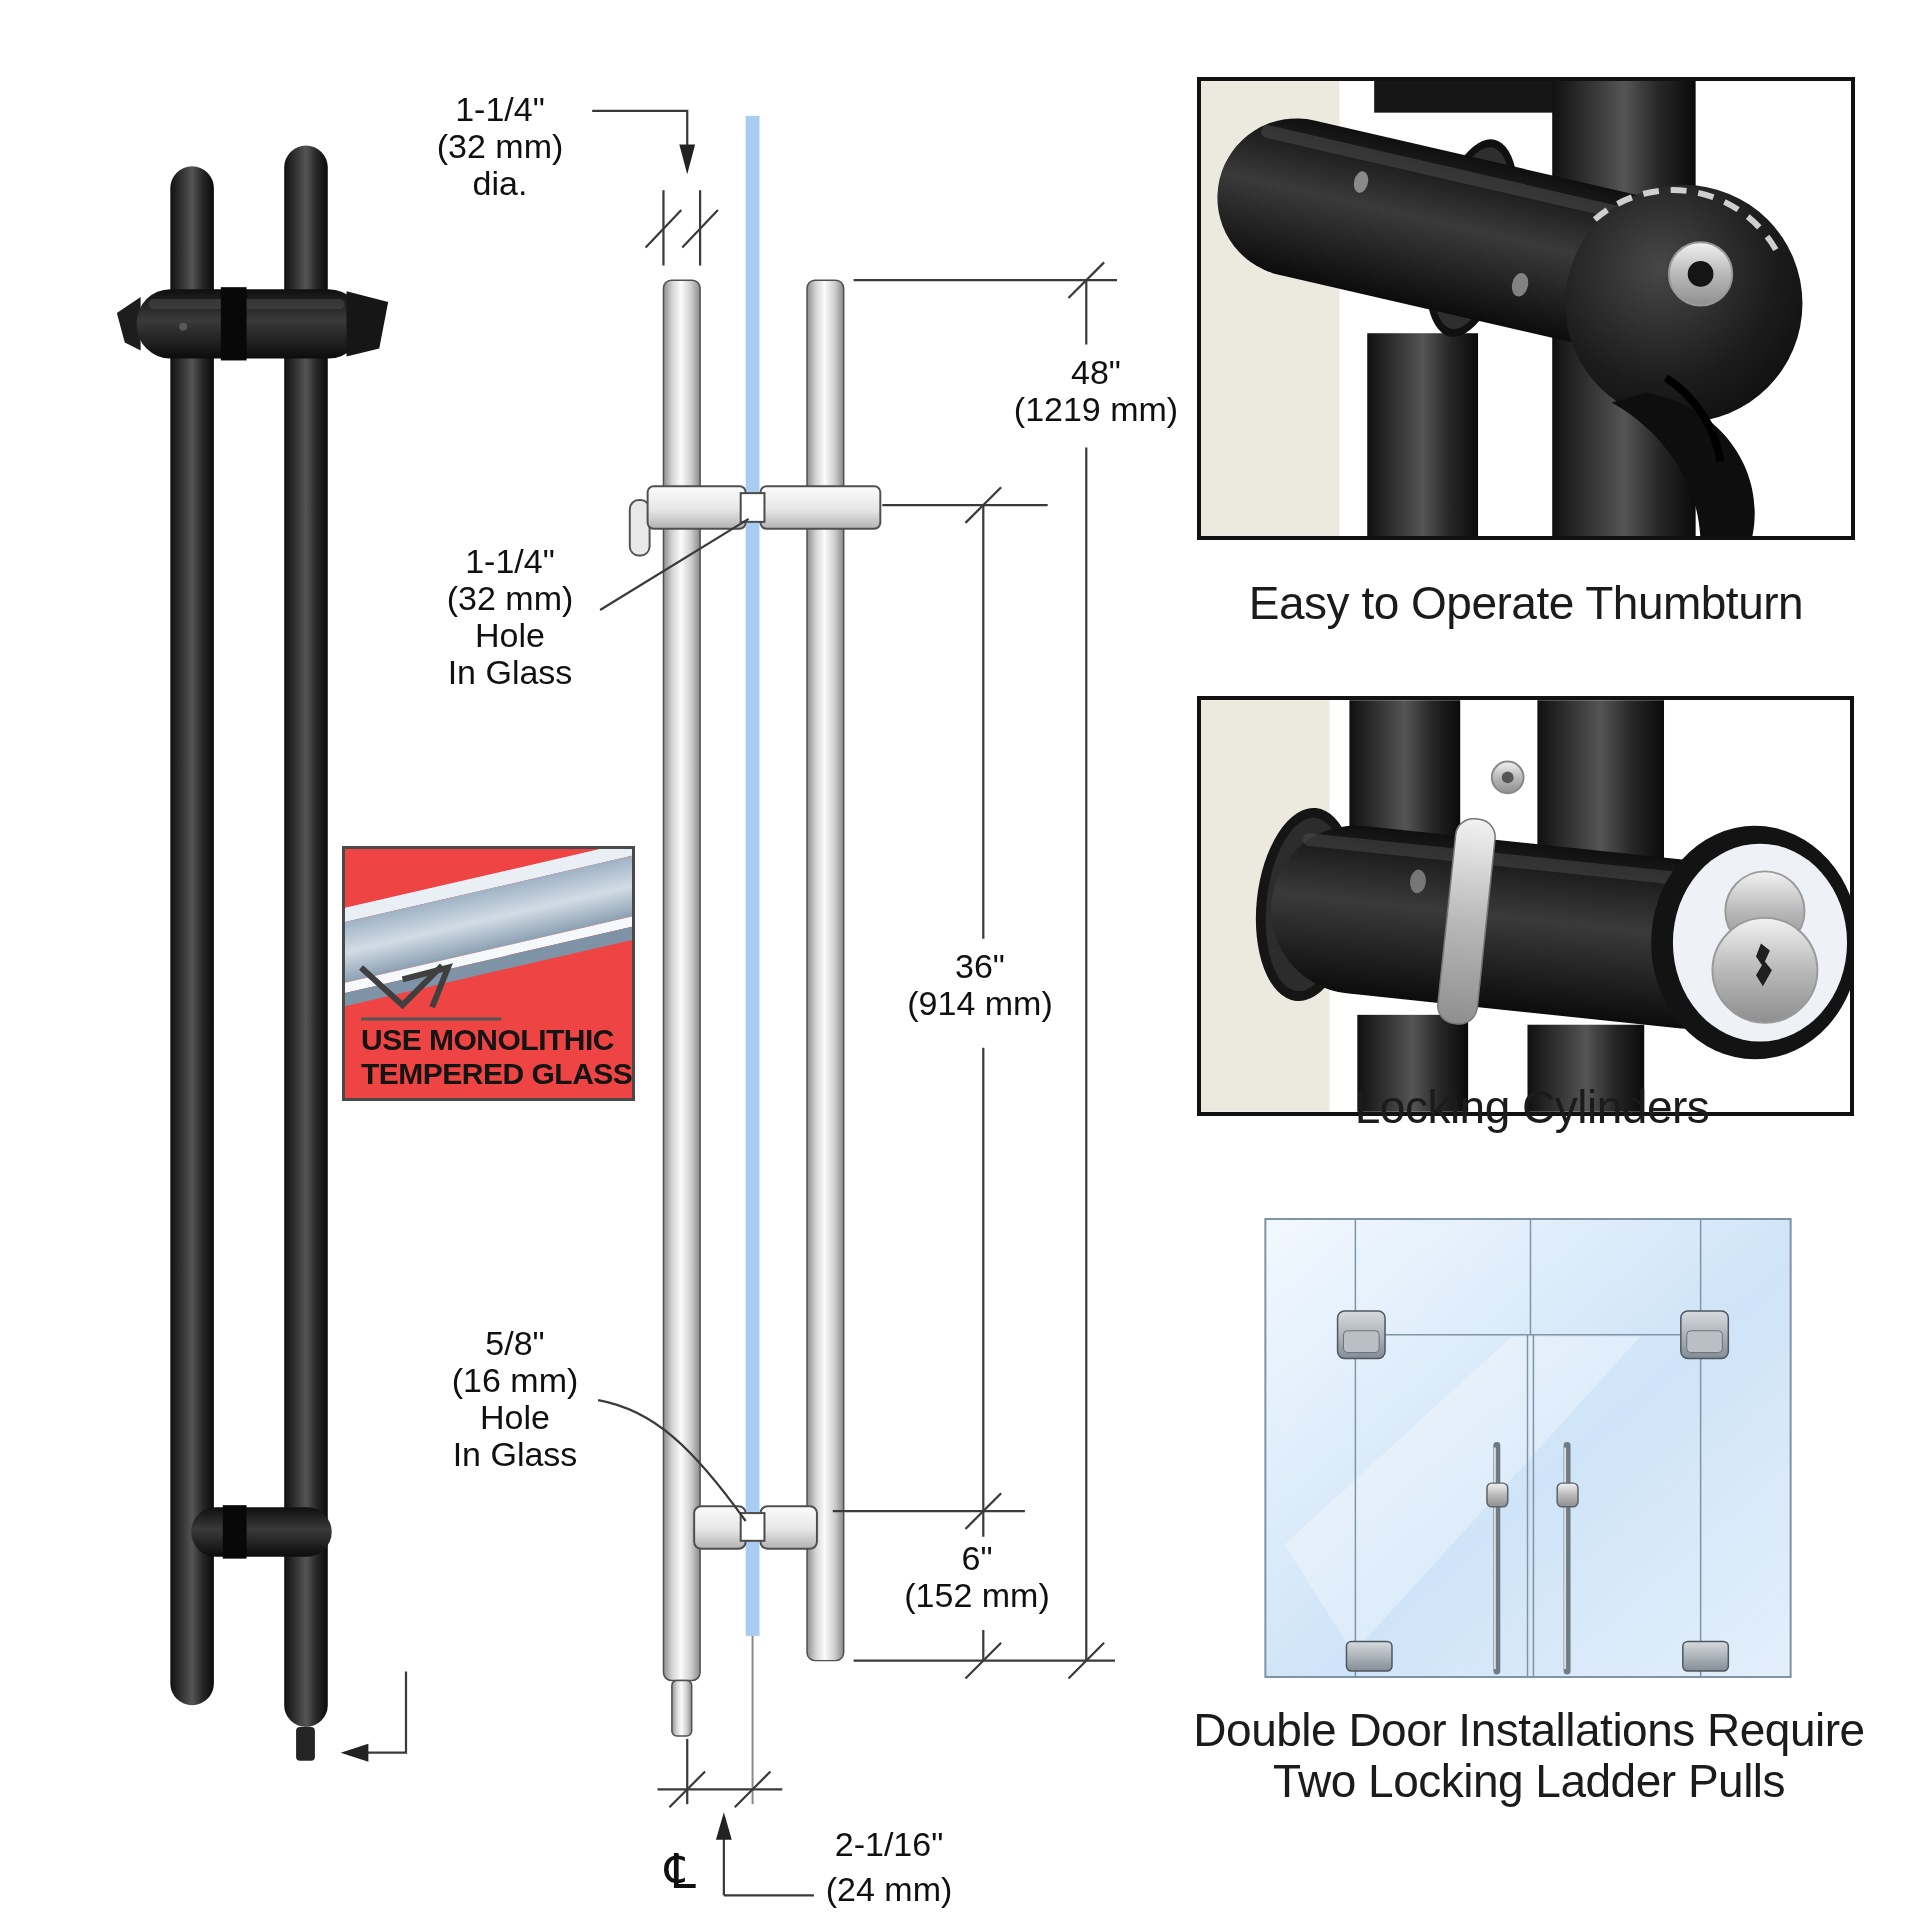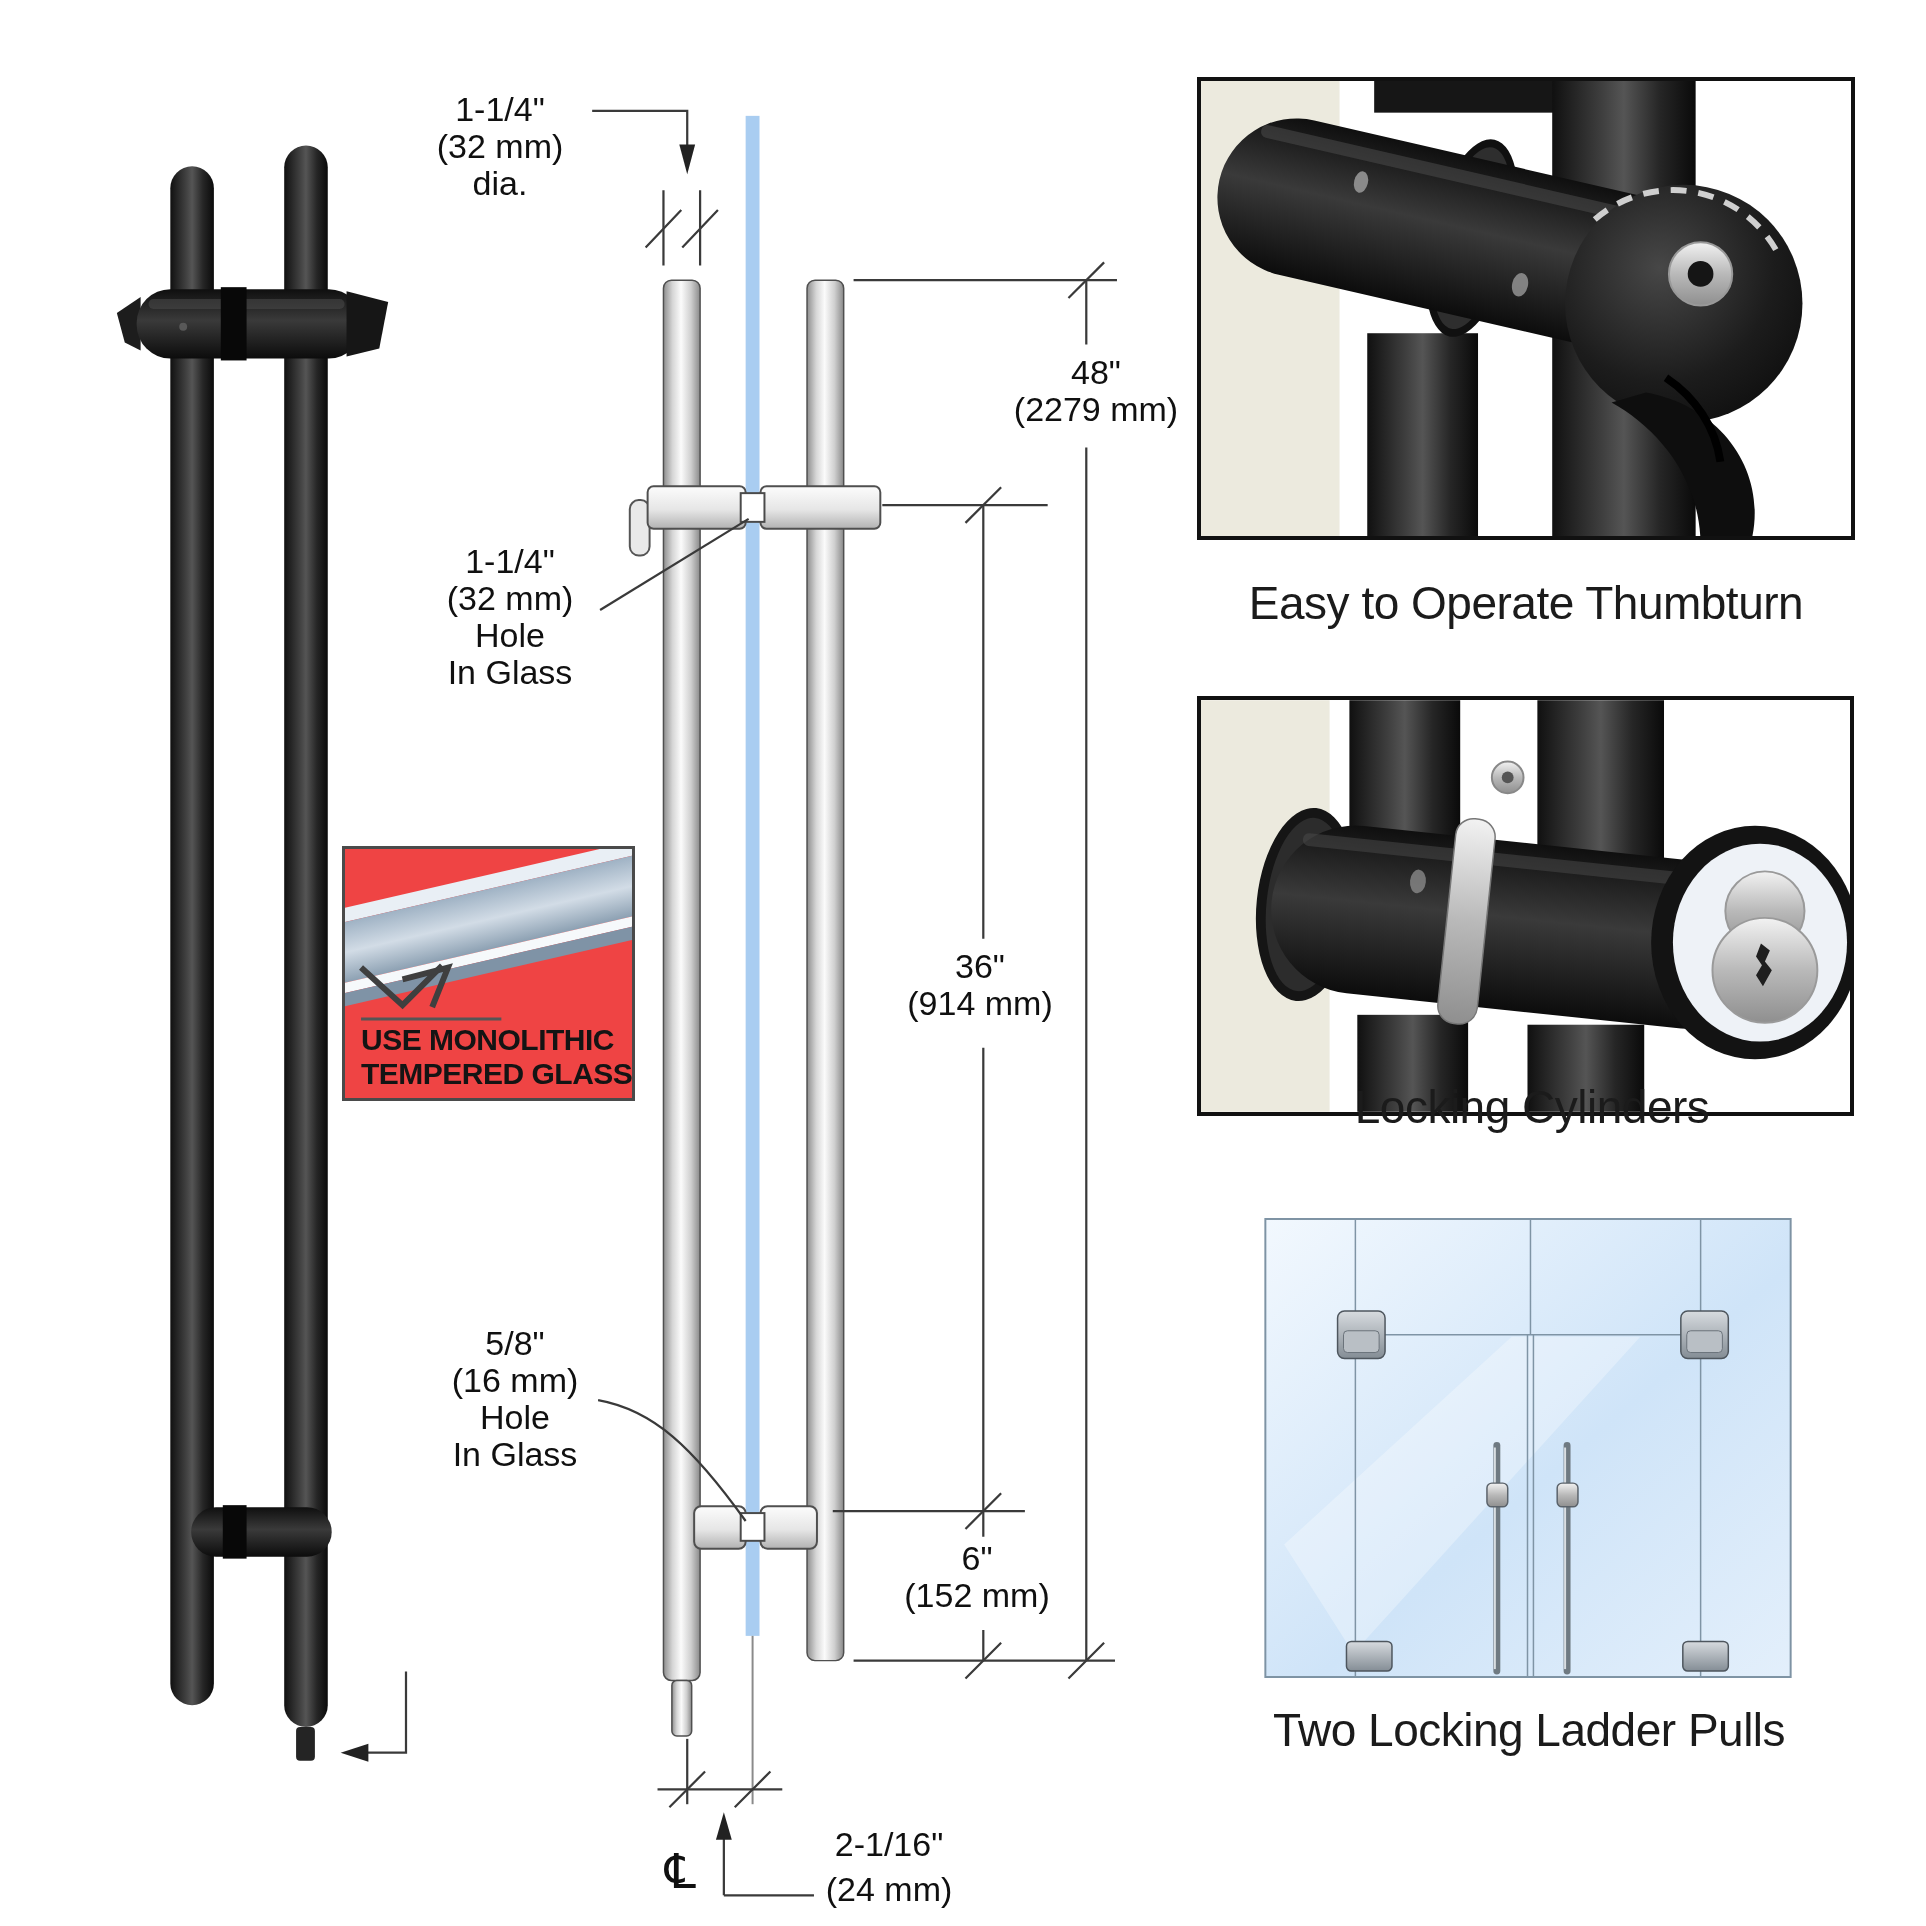--- a/index.html
+++ b/index.html
@@ -136,21 +136,21 @@
       <div>dia.</div>
   </div>
   <div class="dimlab" style="left:510px;top:543px">
     <div>1-1/4"</div>
       <div>(32 mm)</div>
     <div>Hole</div>
       <div>In Glass</div>
   </div>
   <div class="dimlab" style="left:1096px;top:354px">
     <div>48"</div>
-      <div>(2279 mm)</div>
+      <div>(1219 mm)</div>
   </div>
   <div class="dimlab" style="left:980px;top:948px">
     <div>36"</div>
       <div>(914 mm)</div>
   </div>
   <div class="dimlab" style="left:515px;top:1325px">
     <div>5/8"</div>
       <div>(16 mm)</div>
     <div>Hole</div>
       <div>In Glass</div>
@@ -291,17 +291,18 @@
         <g stroke="#d9dee2" stroke-width="2">
           <line x1="233" y1="232" x2="233" y2="456"></line>
           <line x1="304" y1="232" x2="304" y2="456"></line>
         </g>
         <rect x="225" y="268" width="21" height="24" rx="5" fill="url(#silverGrad)" stroke="#5a626a" stroke-width="1.5"></rect>
         <rect x="296" y="268" width="21" height="24" rx="5" fill="url(#silverGrad)" stroke="#5a626a" stroke-width="1.5"></rect>
       </g>
     </svg>
   </div>
   <div class="caption" style="left:1529px;top:1705px">
+    <div>Double Door Installations Require</div>
     <div>Two Locking Ladder Pulls</div>
   </div>
 
 </div>
 
 
 </body></html>

